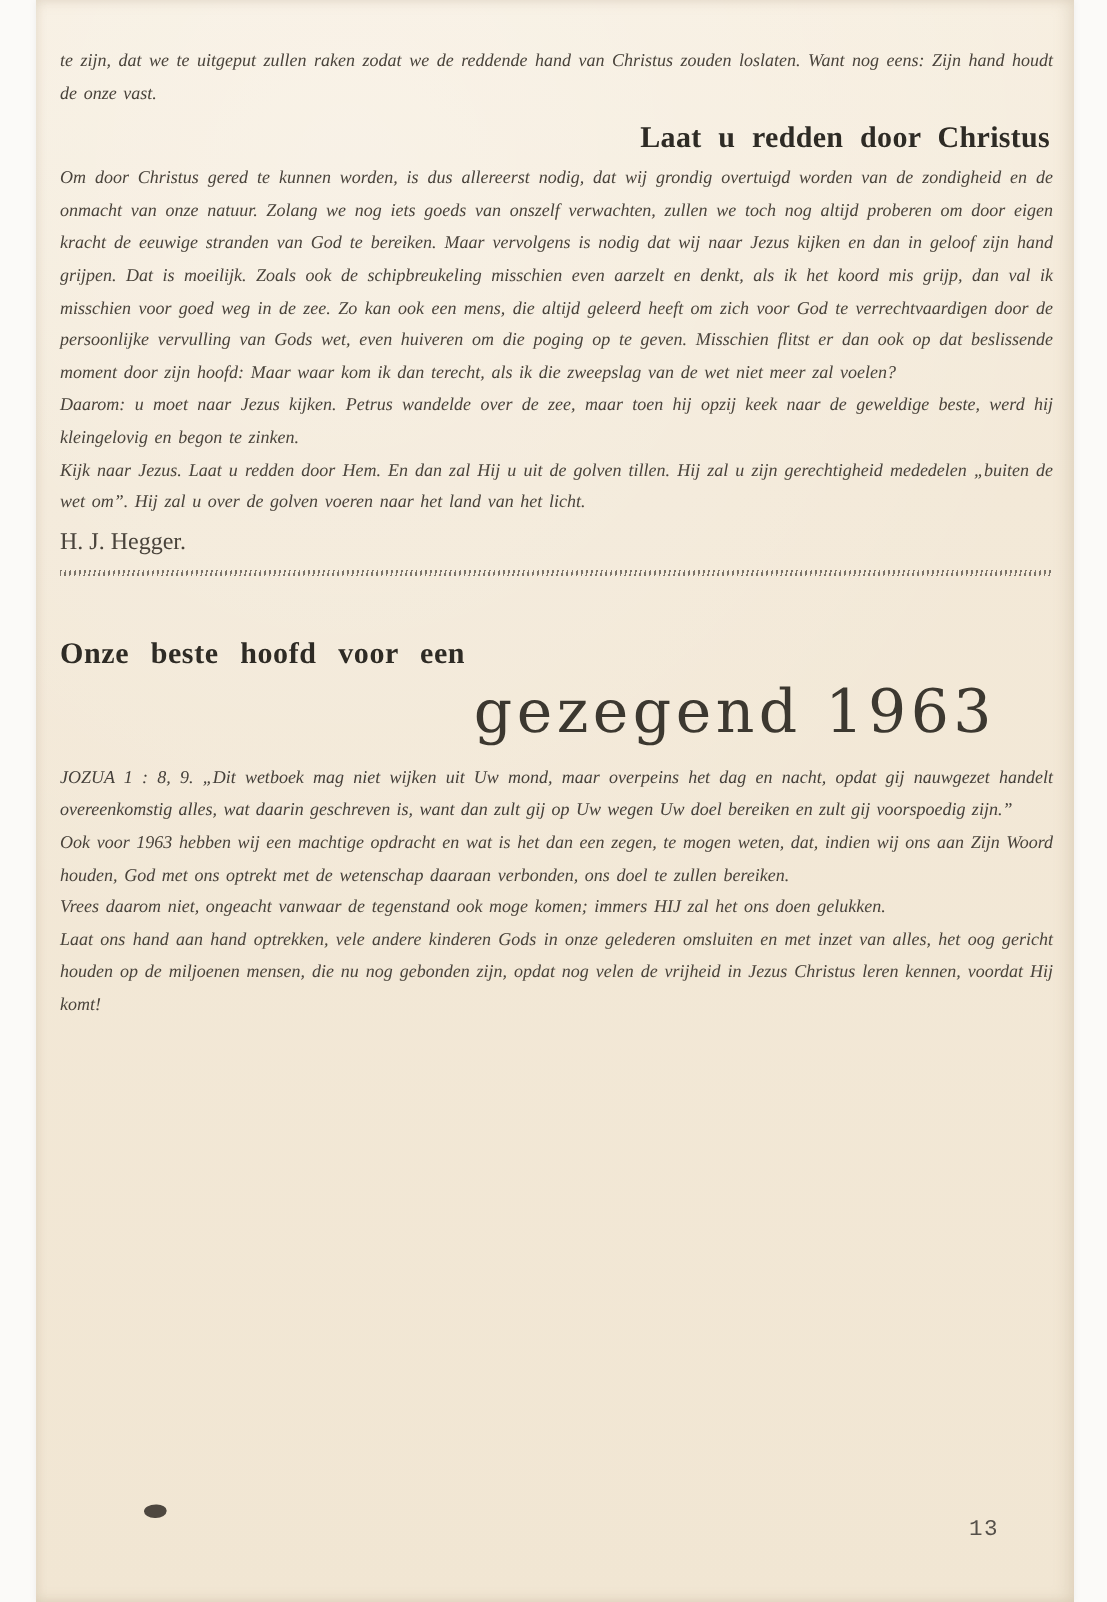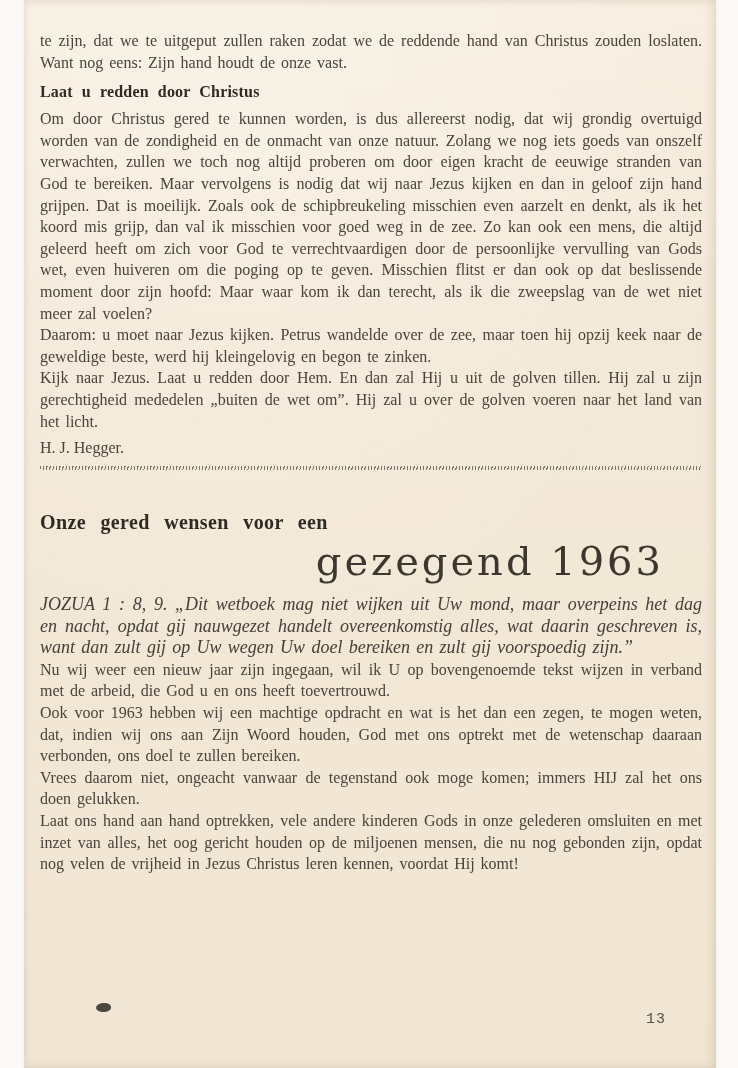--- a/index.html
+++ b/index.html
@@ -20,31 +20,32 @@
     position:absolute;
     left:24px; top:0; width:692px; height:1068px;
     background:
       radial-gradient(120% 90% at 30% 10%, rgba(255,255,255,.25), rgba(255,255,255,0) 60%),
       linear-gradient(180deg, var(--paper-hi) 0%, var(--paper) 30%, #f1e6d3 100%);
     box-shadow: inset -4px 0 10px rgba(150,125,95,.18), inset 2px 0 6px rgba(150,125,95,.10), 0 0 5px rgba(0,0,0,.06);
     padding:30px 14px 0 16px;
     color:var(--ink);
   }
   .body-text{
-    font-size:16px;
+    font-size:12px;
     line-height:21.6px;
     text-align:justify;
     word-spacing:.12em;
     color:var(--ink);
+    font-style:italic;
   }
   .section-heading{
-    font-size:16px;
+    font-size:20px;
     line-height:22px;
     font-weight:bold;
-    text-align:left;
+    text-align:right;
     word-spacing:.3em;
     letter-spacing:.2px;
     color:var(--ink-dark);
     margin:8px 2px 5px 0;
   }
   .signature{
     font-size:16px;
     line-height:22px;
     margin:5px 4px 0 0;
     color:var(--ink);
@@ -71,21 +72,21 @@
     font-family:"DejaVu Serif","Liberation Serif",serif;
     font-weight:normal;
     font-size:40px;
     line-height:46px;
     letter-spacing:3px;
     color:#3c3830;
   }
   .quote{
     margin-top:10px;
     font-style:italic;
-    font-size:18px;
+    font-size:12px;
     line-height:21.6px;
     text-align:justify;
     word-spacing:.1em;
     color:#45403a;
   }
   .page-number{
     position:absolute;
     right:50px; bottom:40px;
     font-size:15px;
     color:#55504a;
@@ -111,27 +112,26 @@
   <h3 class="section-heading">Laat u redden door Christus</h3>
 
   <p class="body-text">Om door Christus gered te kunnen worden, is dus allereerst nodig, dat wij grondig overtuigd worden van de zondigheid en de onmacht van onze natuur. Zolang we nog iets goeds van onszelf verwachten, zullen we toch nog altijd proberen om door eigen kracht de eeuwige stranden van God te bereiken. Maar vervolgens is nodig dat wij naar Jezus kijken en dan in geloof zijn hand grijpen. Dat is moeilijk. Zoals ook de schipbreukeling misschien even aarzelt en denkt, als ik het koord mis grijp, dan val ik misschien voor goed weg in de zee. Zo kan ook een mens, die altijd geleerd heeft om zich voor God te verrechtvaardigen door de persoonlijke vervulling van Gods wet, even huiveren om die poging op te geven. Misschien flitst er dan ook op dat beslissende moment door zijn hoofd: Maar waar kom ik dan terecht, als ik die zweepslag van de wet niet meer zal voelen?</p>
   <p class="body-text">Daarom: u moet naar Jezus kijken. Petrus wandelde over de zee, maar toen hij opzij keek naar de geweldige beste, werd hij kleingelovig en begon te zinken.</p>
   <p class="body-text">Kijk naar Jezus. Laat u redden door Hem. En dan zal Hij u uit de golven tillen. Hij zal u zijn gerechtigheid mededelen „buiten de wet om”. Hij zal u over de golven voeren naar het land van het licht.</p>
 
   <p class="signature">H. J. Hegger.</p>
 
   <div class="divider"></div>
 
-  <h2 class="wish-heading">Onze gered wensen voor een</h2>
+  <h2 class="wish-heading">Onze beste hoofd voor een</h2>
 
   <div class="script-title">gezegend 1963</div>
 
   <p class="quote">JOZUA 1 : 8, 9. „Dit wetboek mag niet wijken uit Uw mond, maar overpeins het dag en nacht, opdat gij nauwgezet handelt overeenkomstig alles, wat daarin geschreven is, want dan zult gij op Uw wegen Uw doel bereiken en zult gij voorspoedig zijn.”</p>
 
-  <p class="body-text">Nu wij weer een nieuw jaar zijn ingegaan, wil ik U op bovengenoemde tekst wijzen in verband met de arbeid, die God u en ons heeft toevertrouwd.</p>
   <p class="body-text">Ook voor 1963 hebben wij een machtige opdracht en wat is het dan een zegen, te mogen weten, dat, indien wij ons aan Zijn Woord houden, God met ons optrekt met de wetenschap daaraan verbonden, ons doel te zullen bereiken.</p>
   <p class="body-text">Vrees daarom niet, ongeacht vanwaar de tegenstand ook moge komen; immers HIJ zal het ons doen gelukken.</p>
   <p class="body-text">Laat ons hand aan hand optrekken, vele andere kinderen Gods in onze gelederen omsluiten en met inzet van alles, het oog gericht houden op de miljoenen mensen, die nu nog gebonden zijn, opdat nog velen de vrijheid in Jezus Christus leren kennen, voordat Hij komt!</p>
 
   <div class="ink-smudge"></div>
 
   <div class="page-number">13</div>
 </div>
 
 </body></html>

